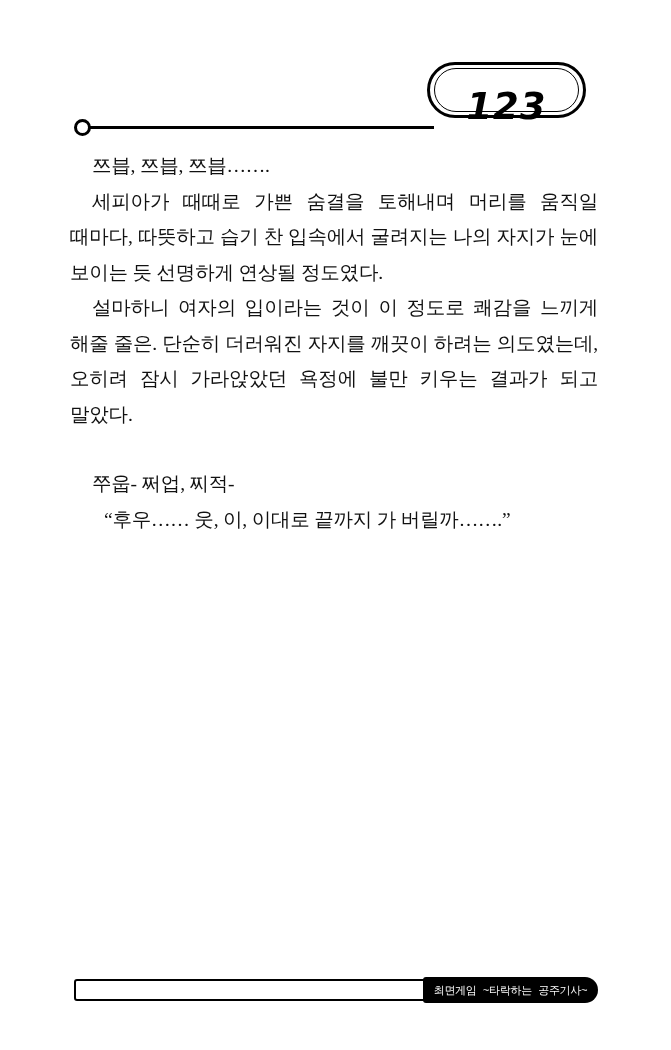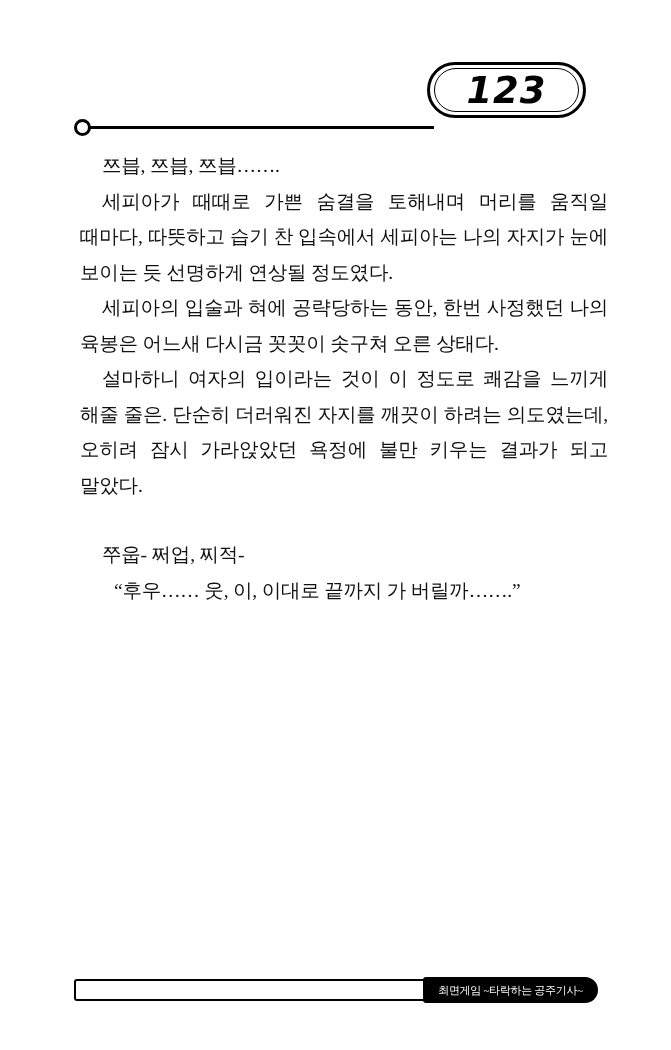--- a/index.html
+++ b/index.html
@@ -48,21 +48,21 @@
     top: 3px;
     left: 4px;
     right: 4px;
     bottom: 3px;
     border-radius: 24px;
     border: 1px solid #000000;
     box-sizing: border-box;
   }
   .page-number {
     position: absolute;
-    top: 0;
+    top: 16px;
     left: 0;
     width: 100%;
     height: 100%;
     display: flex;
     align-items: center;
     justify-content: center;
     font-family: "DejaVu Sans", sans-serif;
     font-weight: bold;
     font-style: italic;
     font-size: 37px;
@@ -88,21 +88,21 @@
     border-radius: 50%;
     border: 3px solid #000000;
     background: #ffffff;
     box-sizing: border-box;
   }
 
   
   .body-text {
     position: absolute;
     top: 148px;
-    left: 80px;
+    left: 70px;
     width: 528px;
   }
   .body-text p {
     margin: 0 0 0 0;
     font-size: 19.5px;
     line-height: 35.5px;
     text-indent: 22px;
     text-align: justify;
     text-justify: inter-character;
     letter-spacing: -0.2px;
@@ -143,21 +143,21 @@
     background: #000000;
     border-radius: 3px 13px 13px 3px;
     box-sizing: border-box;
     display: flex;
     align-items: center;
     justify-content: center;
   }
   .footer-tag span {
     color: #ffffff;
     font-size: 11px;
-    font-family: Liberation Serif, serif;
+    font-family: Liberation Mono, monospace;
     letter-spacing: -0.3px;
     white-space: nowrap;
     text-align: center;
   }
 </style>
 </head>
 <body>
 
 <div class="page">
 
@@ -165,22 +165,21 @@
     <div class="rule"></div>
     <div class="rule-dot"></div>
     <div class="page-number-box">
       <div class="inner"></div>
       <div class="page-number">123</div>
     </div>
   </div>
 
   <div class="body-text">
     <p>쯔븝, 쯔븝, 쯔븝…….</p>
-    <p>세피아가 때때로 가쁜 숨결을 토해내며 머리를 움직일 때마다, 따뜻하고 습기 찬 입속에서 세피아는 나의 자지가 눈에 보이는 듯 선명하게 연상될 정도였다.</p>
-    <p>세피아의 입술과 혀에 공략당하는 동안, 한번 사정했던 나의 육봉은 어느새 다시금 꼿꼿이 솟구쳐 오른 상태다.</p>
+    <p>세피아가 때때로 가쁜 숨결을 토해내며 머리를 움직일 때마다, 따뜻하고 습기 찬 입속에서 굴려지는 나의 자지가 눈에 보이는 듯 선명하게 연상될 정도였다.</p>
     <p>설마하니 여자의 입이라는 것이 이 정도로 쾌감을 느끼게 해줄 줄은. 단순히 더러워진 자지를 깨끗이 하려는 의도였는데, 오히려 잠시 가라앉았던 욕정에 불만 키우는 결과가 되고 말았다.</p>
     <div class="spacer"></div>
     <p>쭈웁- 쩌업, 찌적-</p>
     <p class="quote">“후우…… 웃, 이, 이대로 끝까지 가 버릴까…….”</p>
   </div>
 
   <div class="footer">
     <div class="footer-bar"></div>
     <div class="footer-tag">
       <span>최면게임 ~타락하는 공주기사~</span>

